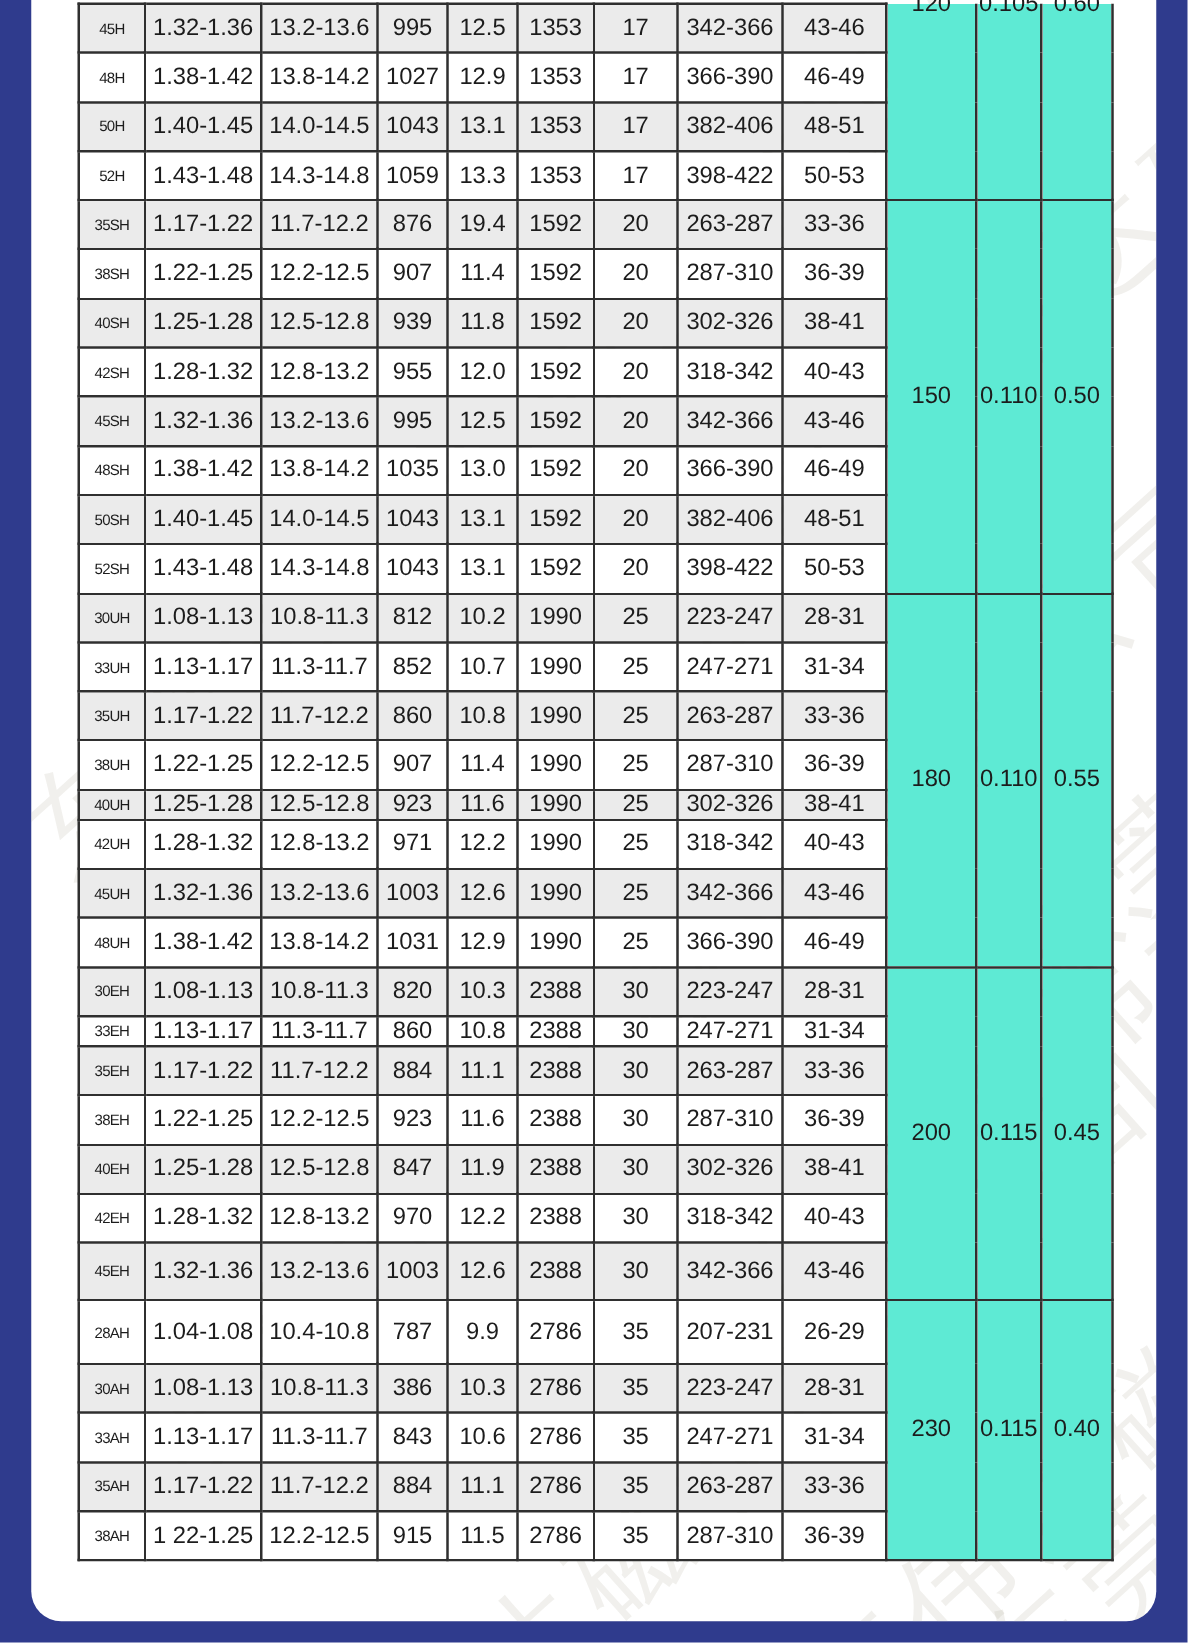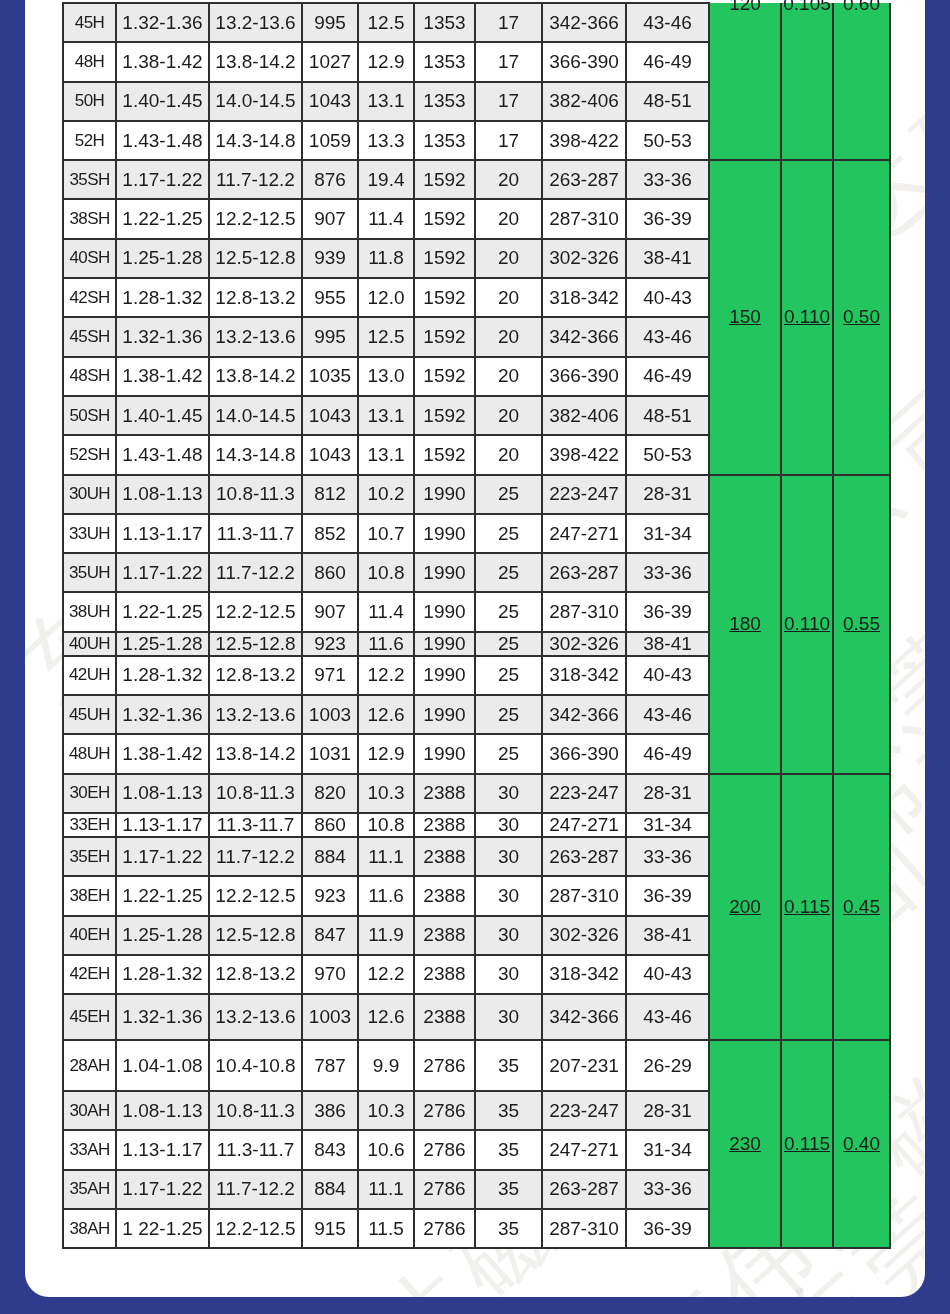--- a/index.html
+++ b/index.html
@@ -29,23 +29,23 @@
     position:absolute;left:37px;top:2px;
     border-collapse:collapse;table-layout:fixed;width:827px;
     font-size:19px;color:#1c1c1c;
   }
   #spec-table td{
     border:2px solid #2f2f2f;
     text-align:center;vertical-align:middle;
     padding:0;background:#ffffff;position:relative;
     overflow:hidden;
   }
-  #spec-table td.c0{font-size:17px;letter-spacing:-0.6px;overflow:visible;}
+  #spec-table td.c0{font-size:12px;letter-spacing:-0.6px;overflow:visible;}
   #spec-table td.shade{background:#ebebeb;}
-  #spec-table td.merged{background:#22c55e;overflow:visible;text-decoration:underline;}
+  #spec-table td.merged{background:#5eead4;overflow:visible;}
   #spec-table td.cut{border-top:0;}
   #spec-table td.cut span{
     position:absolute;top:-10px;left:0;right:0;text-align:center;
   }
 </style>
 </head>
 <body>
 
 <div id="page-frame">
   <div id="content-card">

